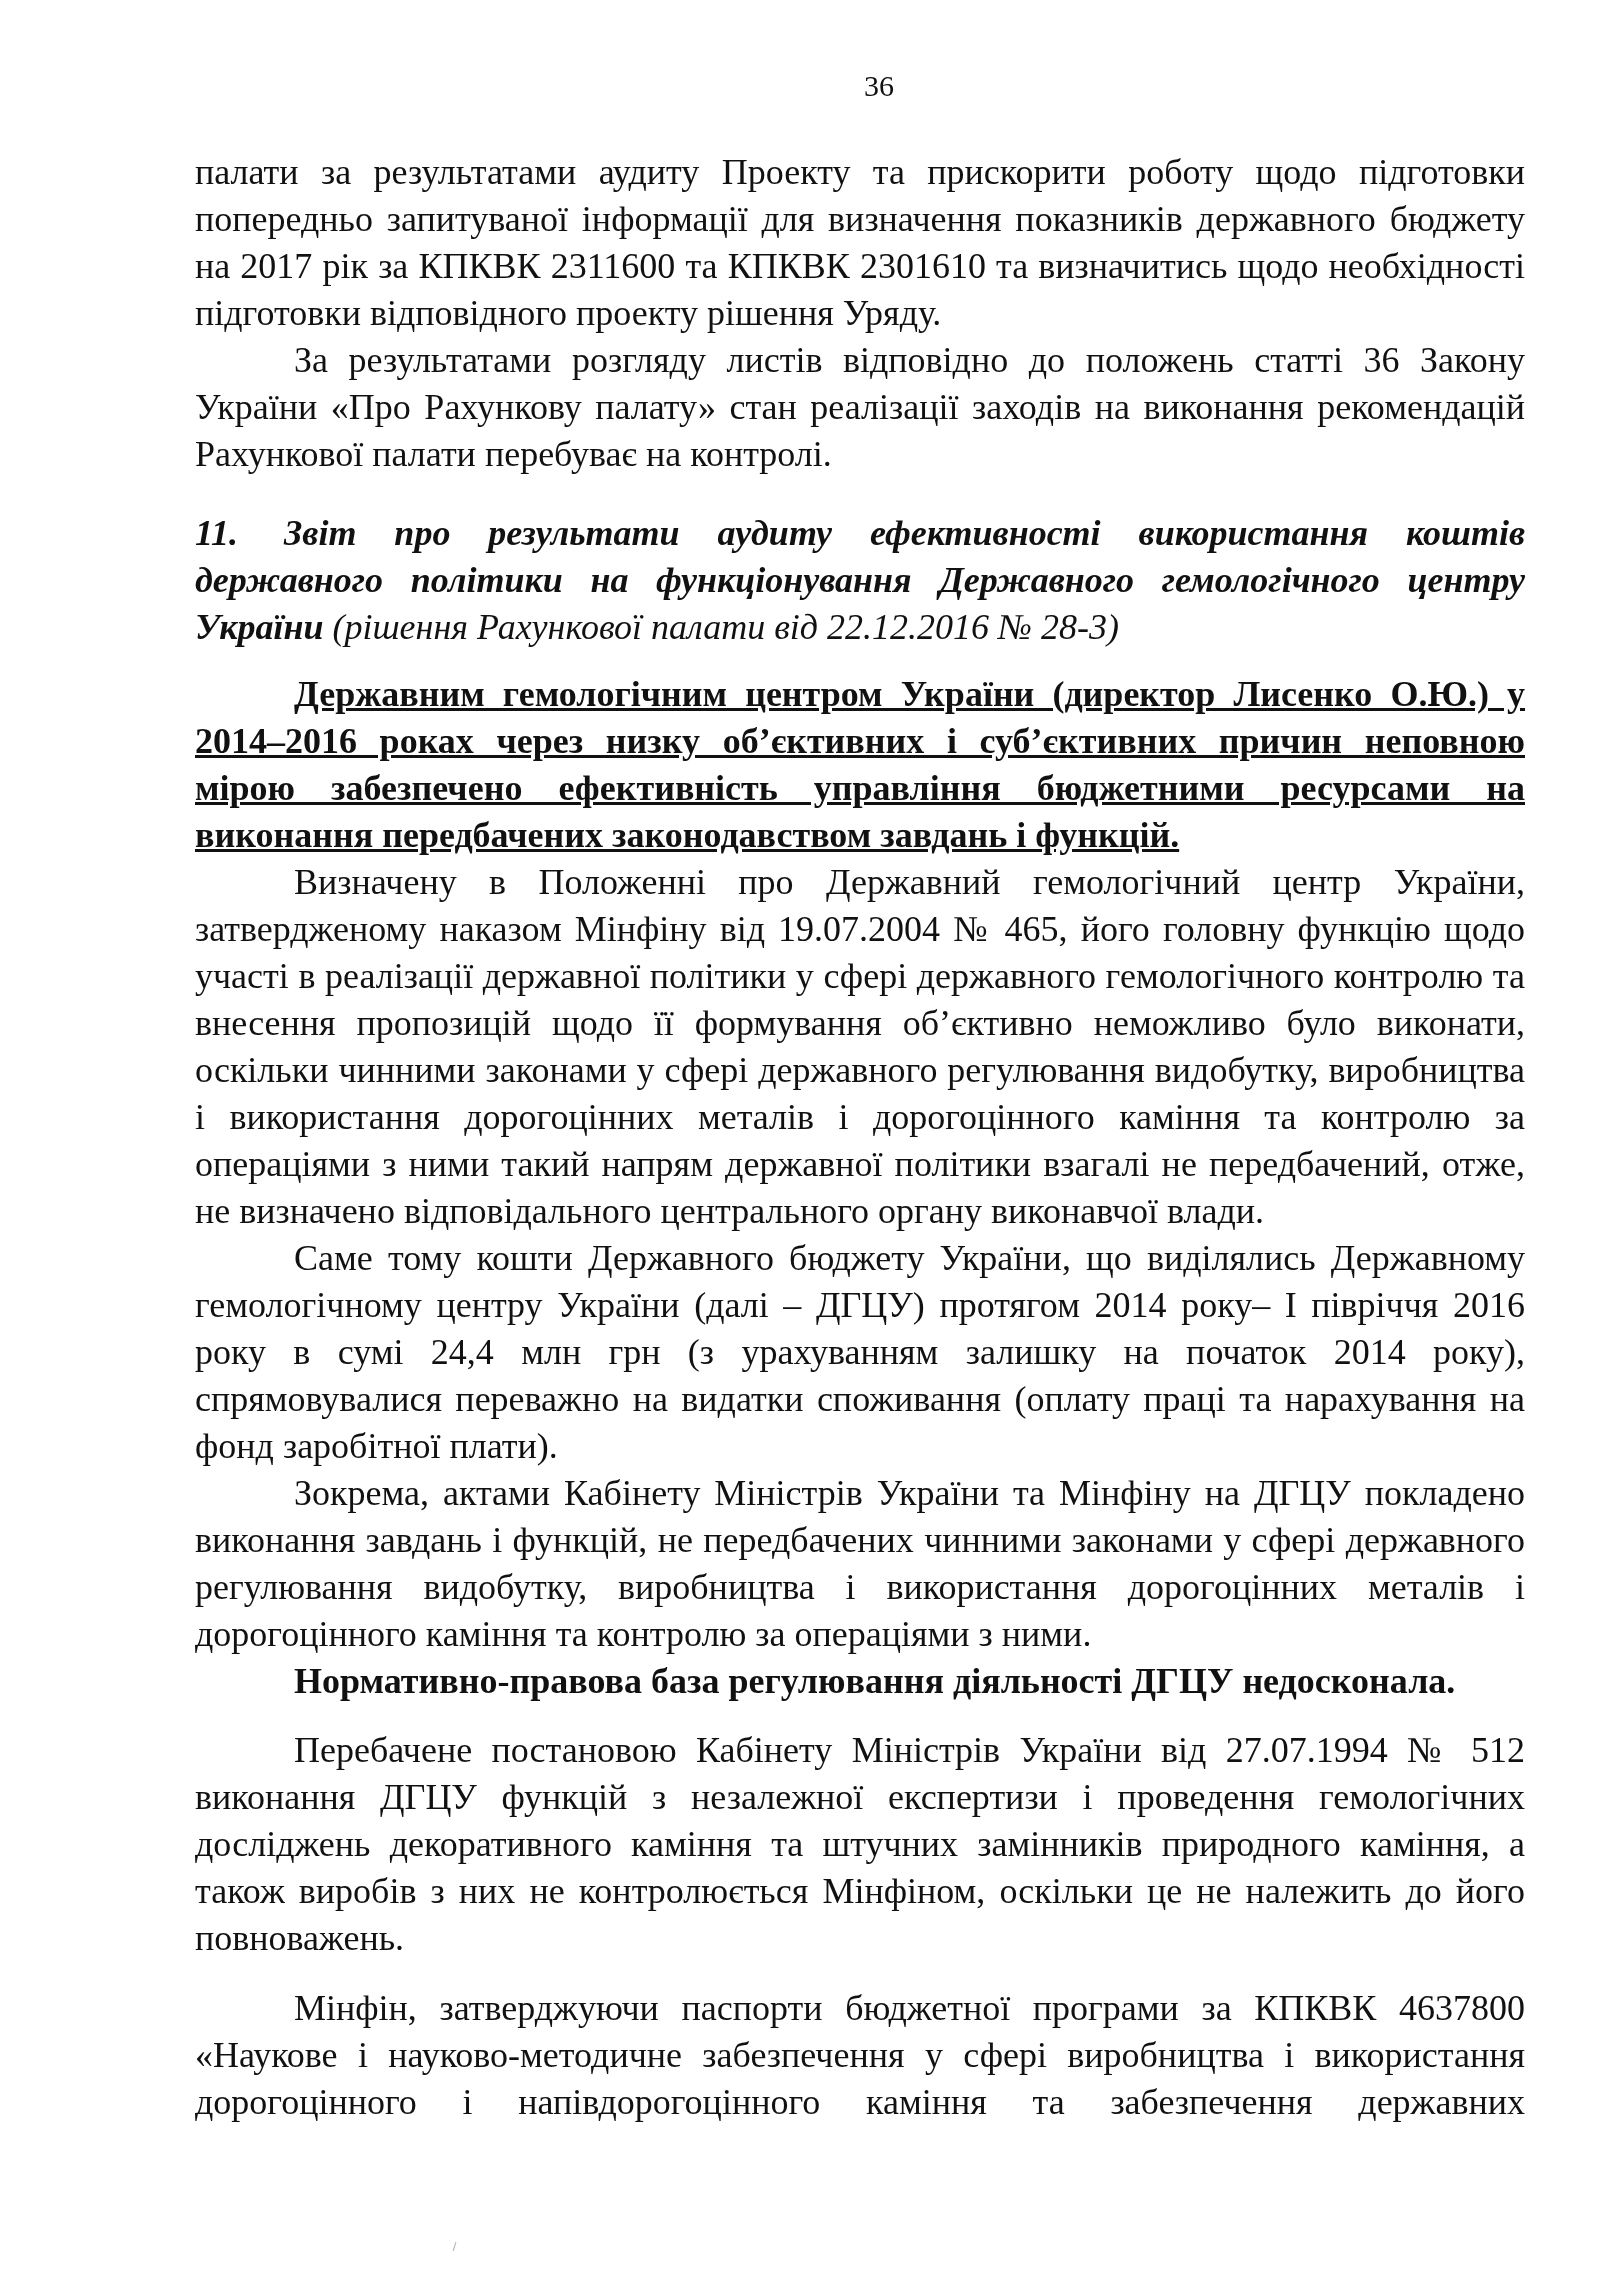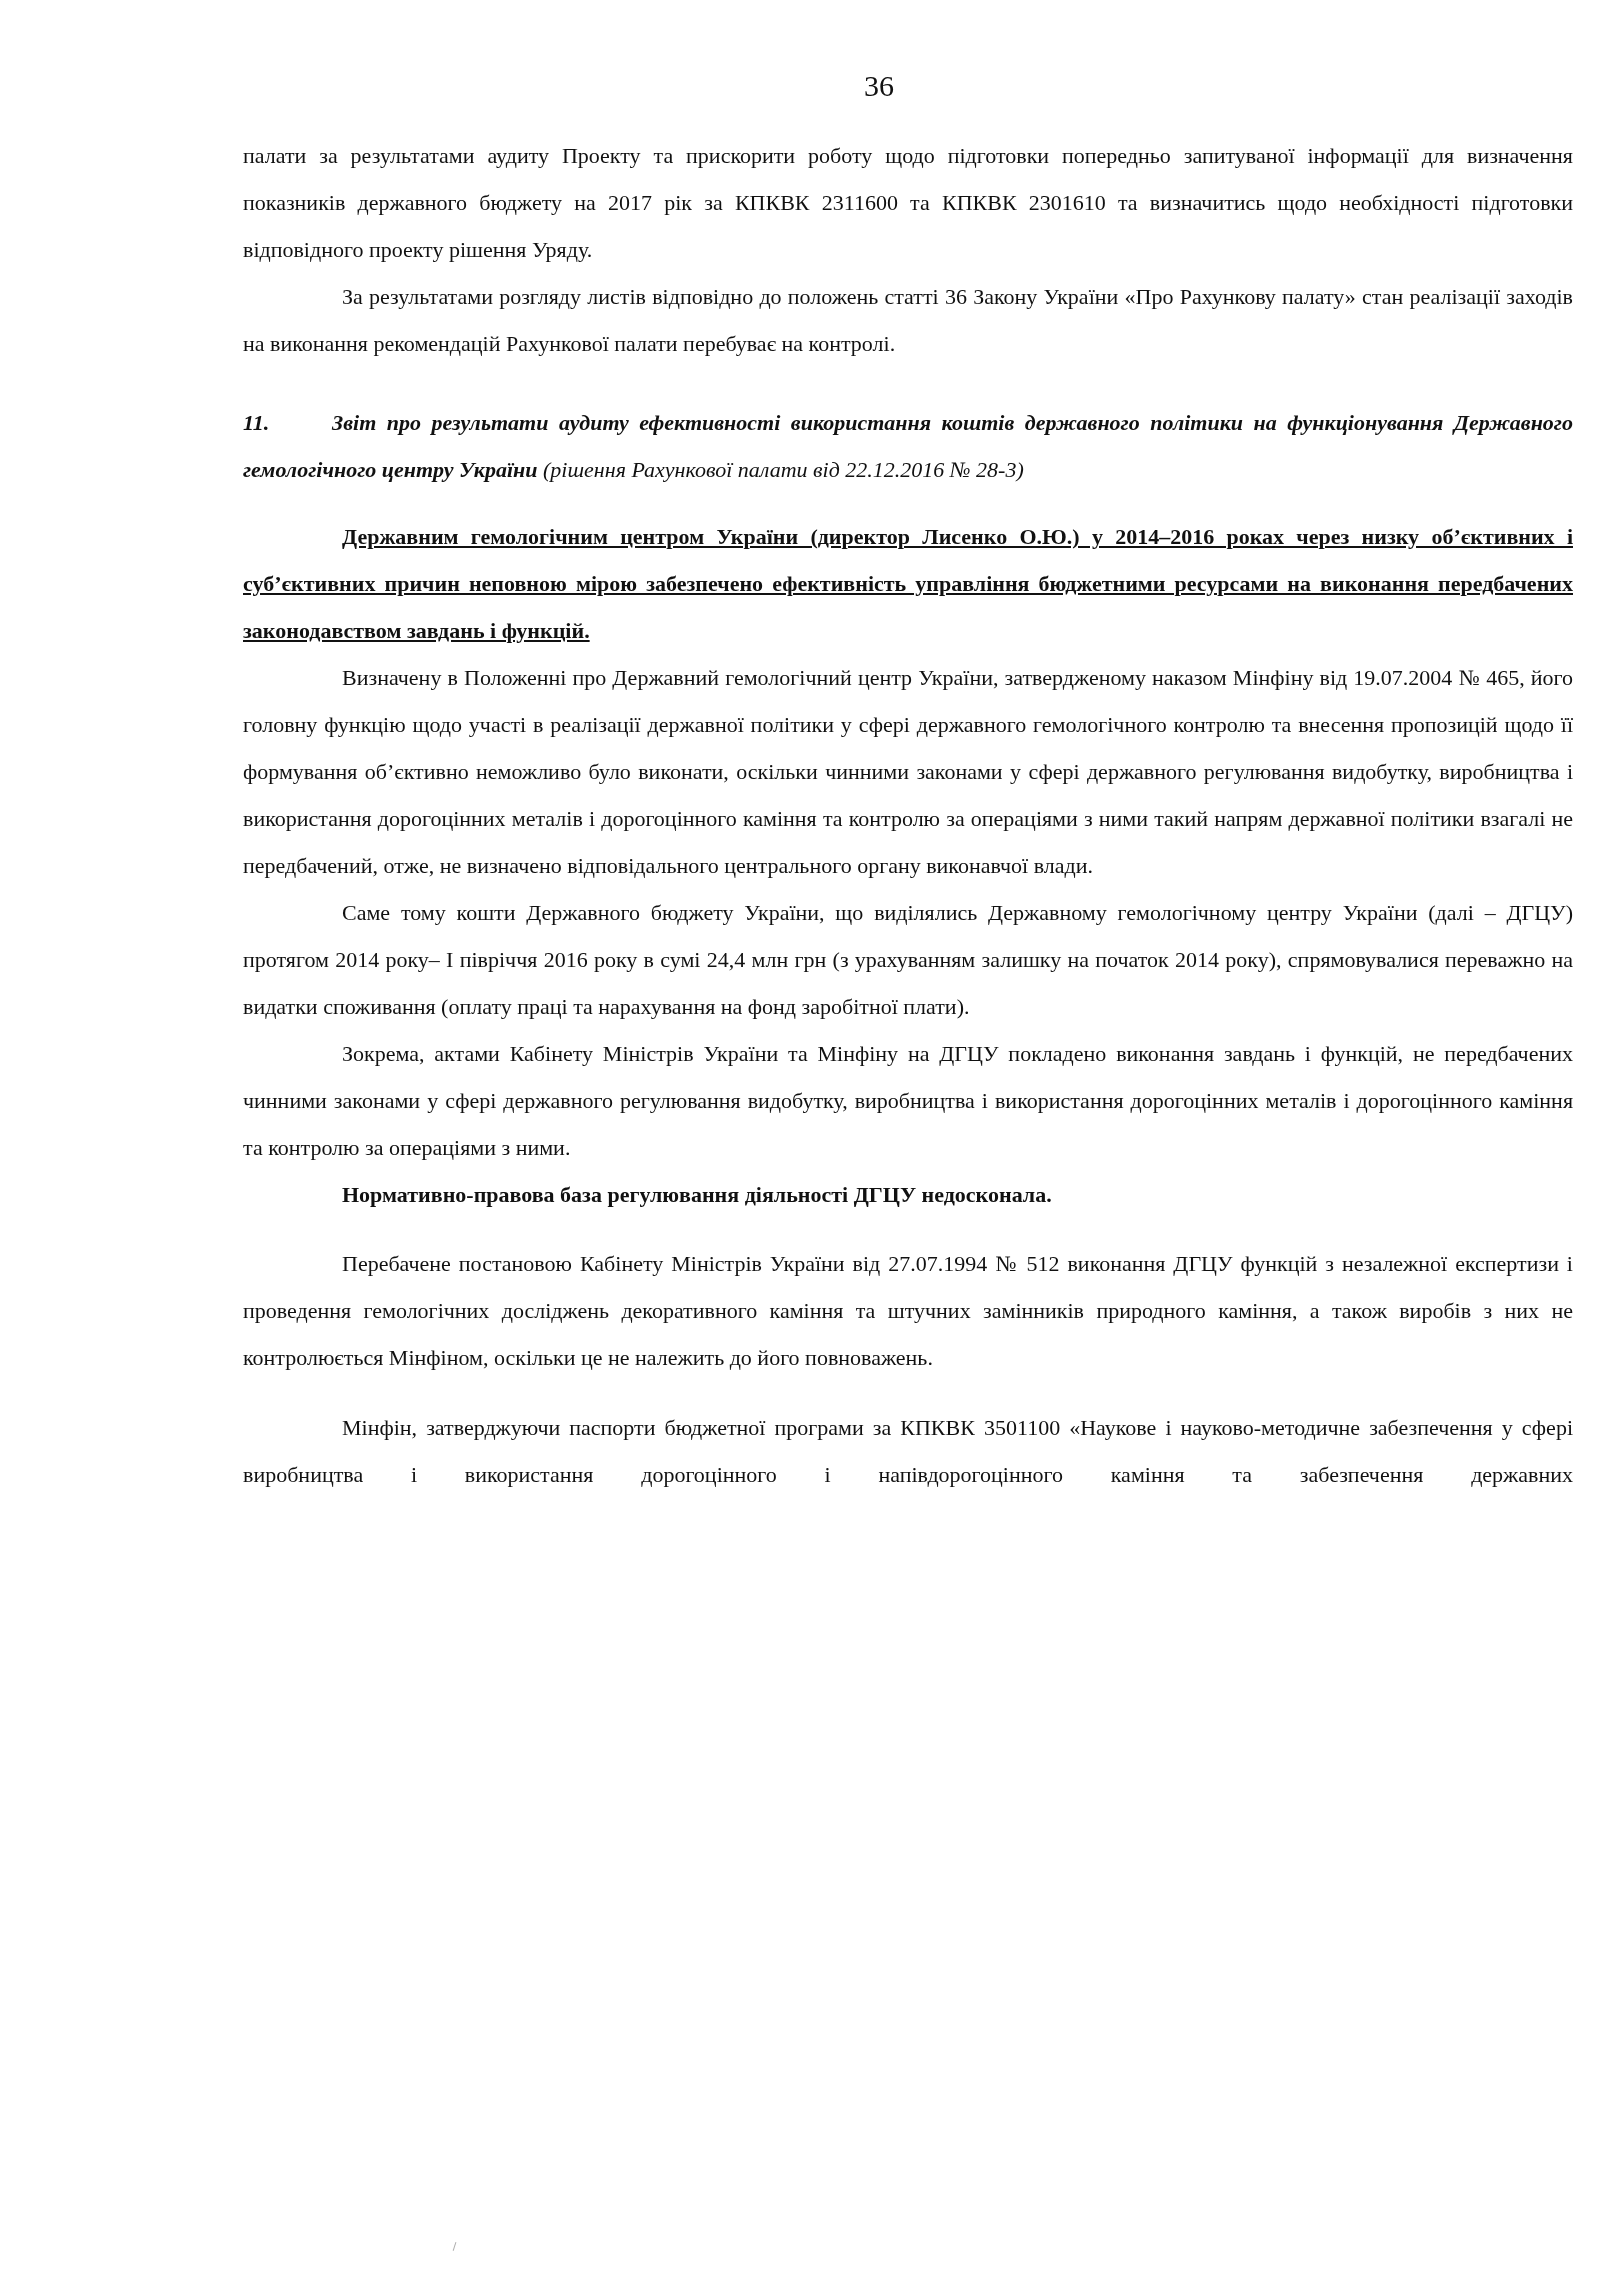--- a/index.html
+++ b/index.html
@@ -22,25 +22,24 @@
     width: 1620px;
     text-align: center;
     font-size: 30px;
     line-height: 39px;
     padding-left: 138px;
     box-sizing: border-box;
   }
   .content {
     position: absolute;
     left: 195px;
-    top: 132px;
+    top: 149px;
     width: 1330px;
-    font-size: 22px;
+    font-size: 36px;
     line-height: 47px;
-    margin-left: 48px;
   }
   p {
     margin: 0;
     text-align: justify;
     text-align-last: left;
     hyphens: none;
   }
   .indent { text-indent: 99px; }
   .gap-section { margin-top: 32px; }
   .gap-small { margin-top: 20px; text-decoration: underline; }
@@ -87,18 +86,18 @@
   <p class="indent">Визначену в Положенні про Державний гемологічний центр України, затвердженому наказом Мінфіну від 19.07.2004 № 465, його головну функцію щодо участі в реалізації державної політики у сфері державного гемологічного контролю та внесення пропозицій щодо її формування об’єктивно неможливо було виконати, оскільки чинними законами у сфері державного регулювання видобутку, виробництва і використання дорогоцінних металів і дорогоцінного каміння та контролю за операціями з ними такий напрям державної політики взагалі не передбачений, отже, не визначено відповідального центрального органу виконавчої влади.</p>
 
   <p class="indent">Саме тому кошти Державного бюджету України, що виділялись Державному гемологічному центру України (далі – ДГЦУ) протягом 2014 року– I півріччя 2016 року в сумі 24,4 млн грн (з урахуванням залишку на початок 2014 року), спрямовувалися переважно на видатки споживання (оплату праці та нарахування на фонд заробітної плати).</p>
 
   <p class="indent">Зокрема, актами Кабінету Міністрів України та Мінфіну на ДГЦУ покладено виконання завдань і функцій, не передбачених чинними законами у сфері державного регулювання видобутку, виробництва і використання дорогоцінних металів і дорогоцінного каміння та контролю за операціями з ними.</p>
 
   <p class="indent bold">Нормативно-правова база регулювання діяльності ДГЦУ недосконала.</p>
 
   <p class="indent gap-para">Перебачене постановою Кабінету Міністрів України від 27.07.1994 № 512 виконання ДГЦУ функцій з незалежної експертизи і проведення гемологічних досліджень декоративного каміння та штучних замінників природного каміння, а також виробів з них не контролюється Мінфіном, оскільки це не належить до його повноважень.</p>
 
-  <p class="indent gap-para" style="text-align-last: justify;">Мінфін, затверджуючи паспорти бюджетної програми за КПКВК 3501100 «Наукове і науково-методичне забезпечення у сфері виробництва і використання дорогоцінного і напівдорогоцінного каміння та забезпечення державних</p>
+  <p class="indent gap-para" style="text-align-last: justify;">Мінфін, затверджуючи паспорти бюджетної програми за КПКВК 4637800 «Наукове і науково-методичне забезпечення у сфері виробництва і використання дорогоцінного і напівдорогоцінного каміння та забезпечення державних</p>
 
 </div>
 
 <div class="scan-mark"></div>
 
 
 </body></html>

